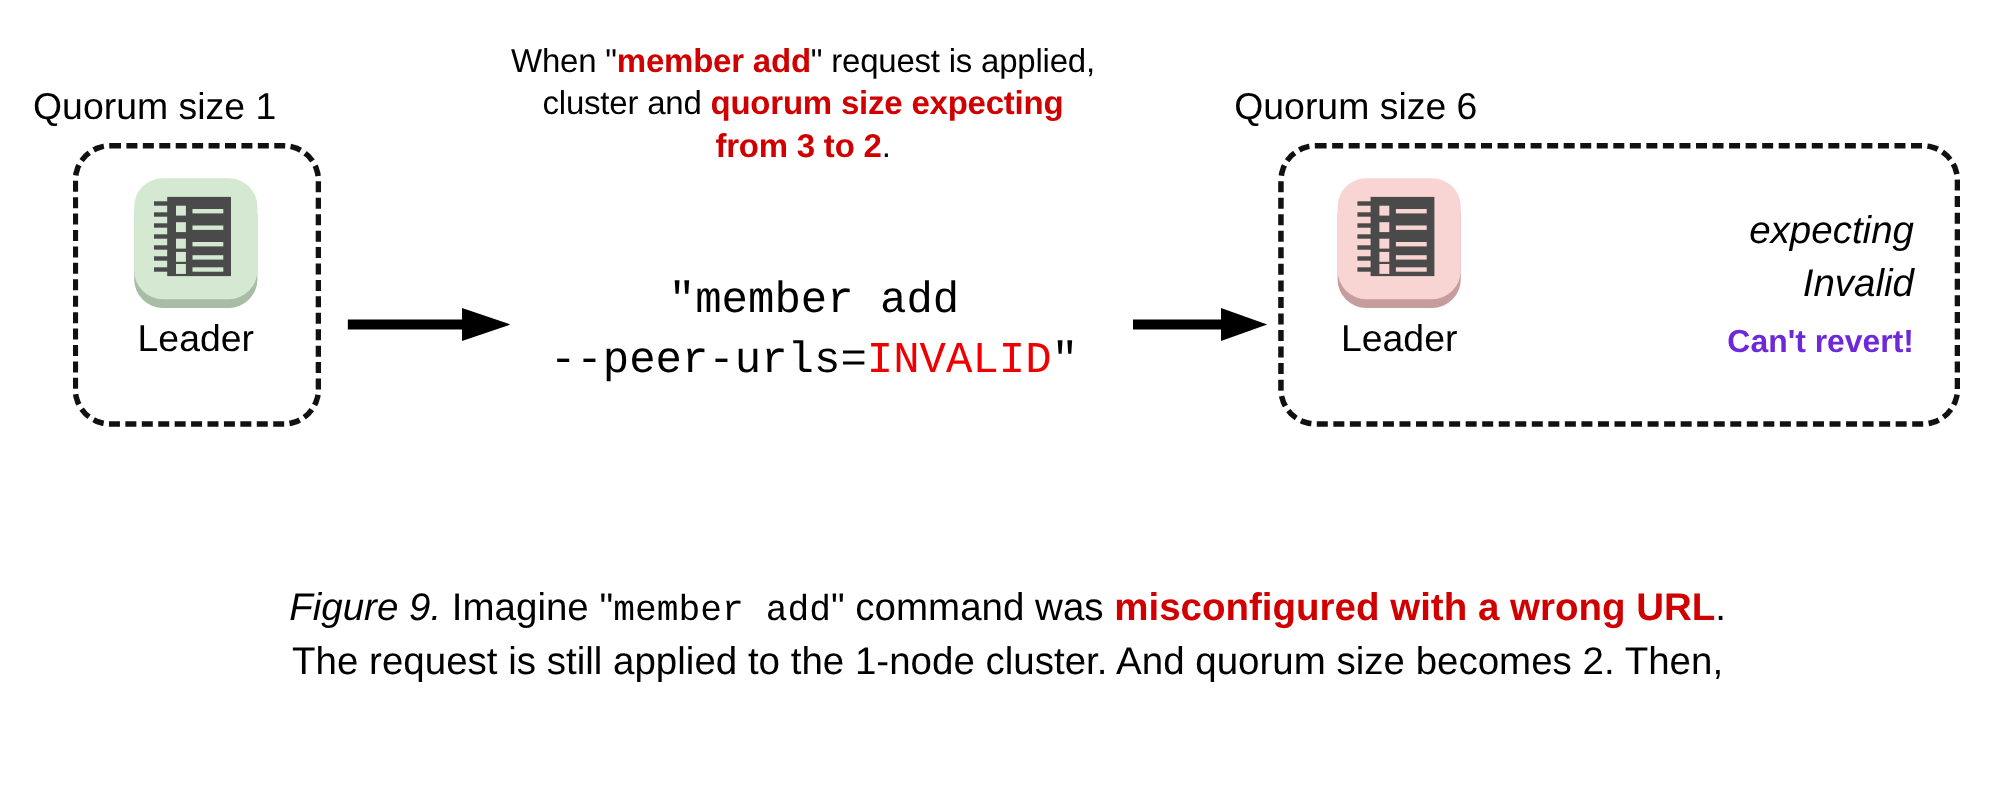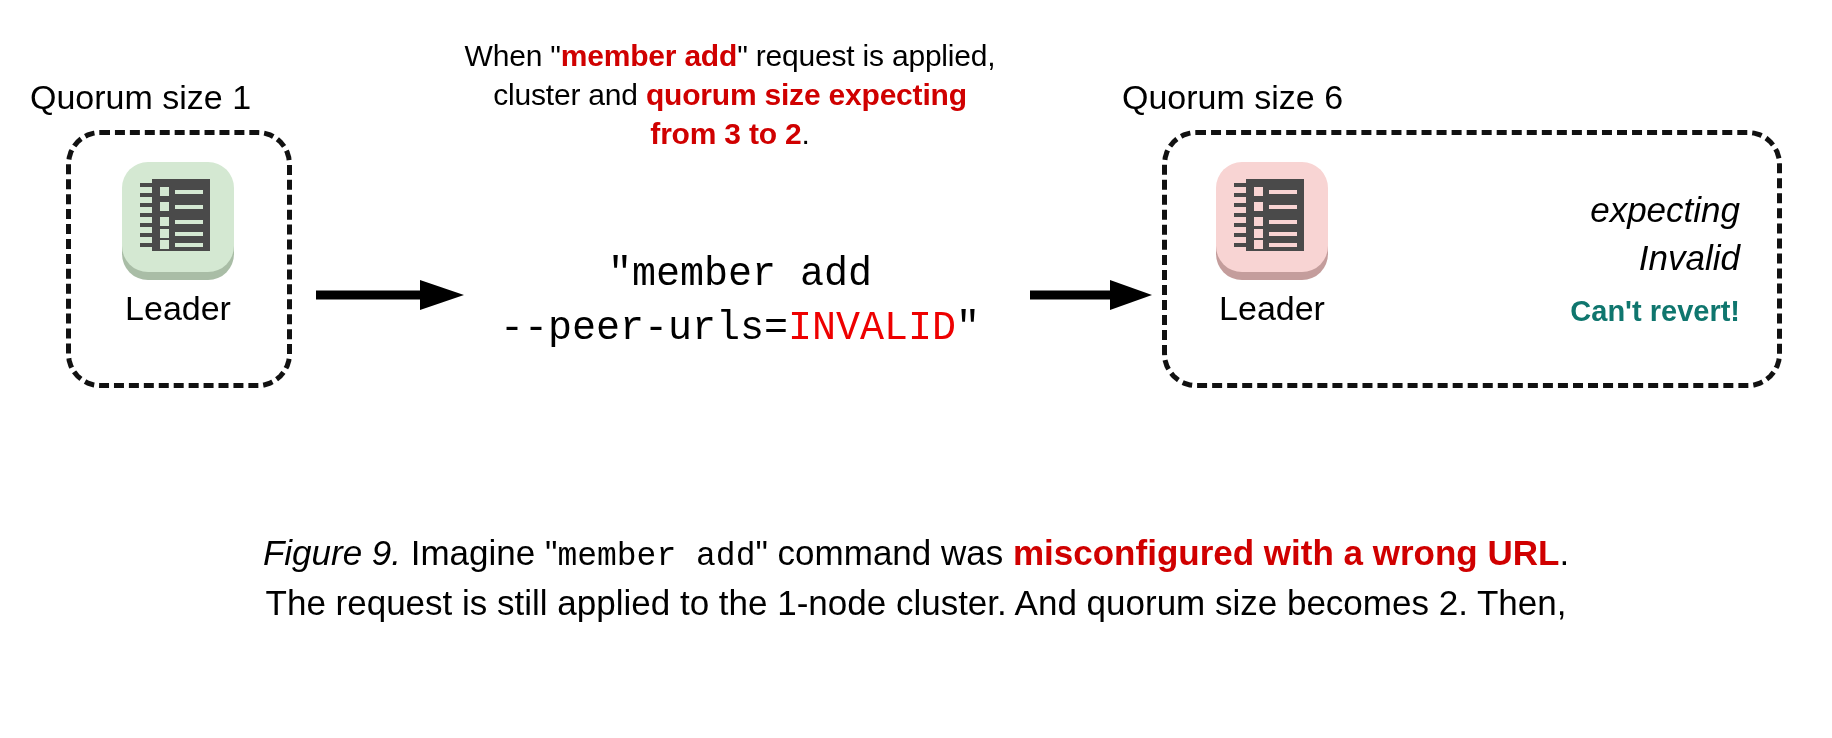--- a/index.html
+++ b/index.html
@@ -154,21 +154,21 @@
     font-size: 35px;
     line-height: 48px;
     white-space: nowrap;
   }
   #cant-revert {
     display: block;
     margin-top: 12px;
     font-weight: bold;
     font-size: 29px;
     line-height: 34px;
-    color: #0f766e;
+    color: #6d28d9;
     white-space: nowrap;
   }
 
   
   .arrow {
     position: absolute;
     height: 34px;
   }
   #arrow-left  { left: 316px;  top: 278px; width: 148px; }
   #arrow-right { left: 1030px; top: 278px; width: 122px; }

